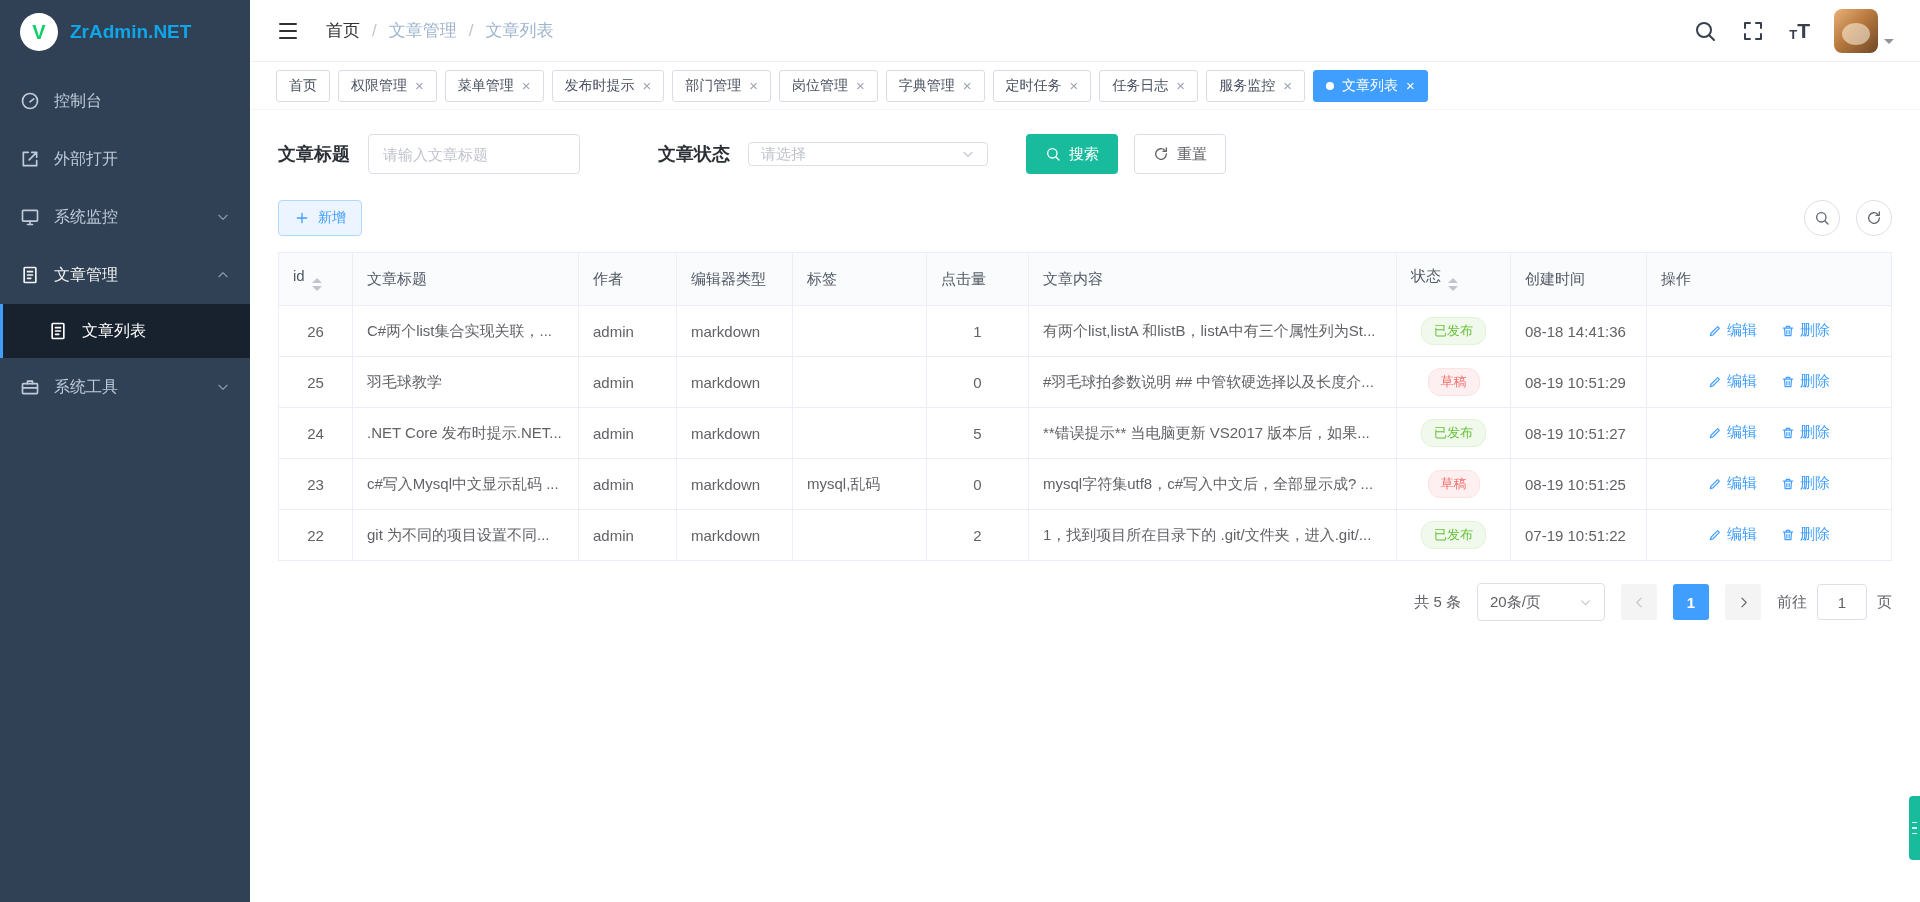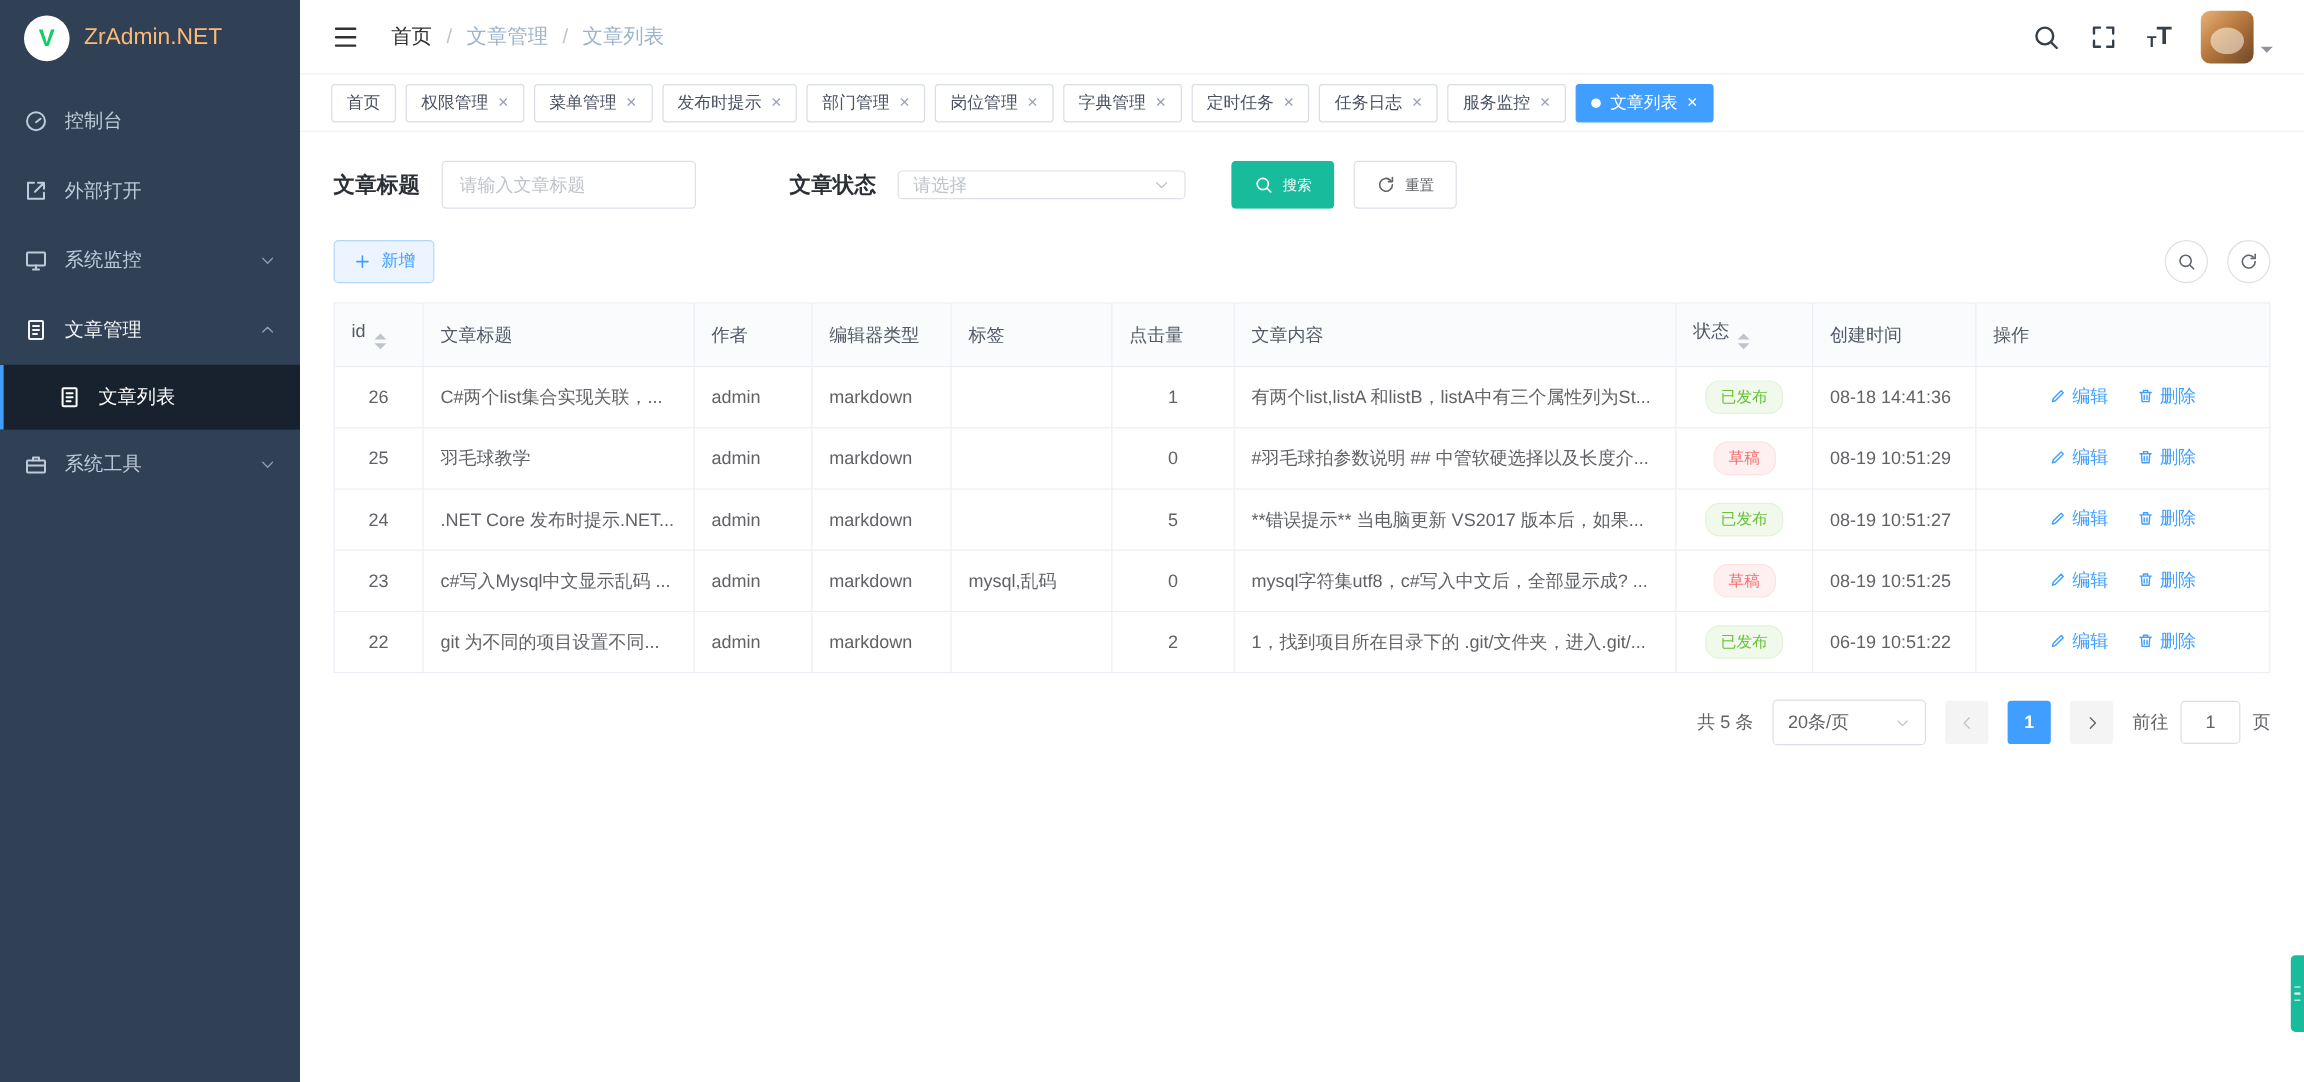--- a/index.html
+++ b/index.html
@@ -4,21 +4,21 @@
 <style>
   html,body{margin:0;padding:0;background:#fff;}
   *{box-sizing:border-box;}
   .app{width:1920px;height:902px;display:flex;font-family:"Liberation Sans","DejaVu Sans",sans-serif;overflow:hidden;position:relative;background:#fff;}
   svg.ic{stroke:currentColor;fill:none;stroke-width:2;stroke-linecap:round;stroke-linejoin:round;display:block;}
 
   
   .sidebar{width:250px;flex-shrink:0;background:#304156;color:#bfcbd9;display:flex;flex-direction:column;}
   .logo{height:64px;display:flex;align-items:center;gap:12px;padding-left:20px;}
   .logo-circle{width:38px;height:38px;border-radius:50%;background:#fff;display:flex;align-items:center;justify-content:center;font-weight:bold;font-size:20px;color:#13ce66;}
-  .app-title{color:#fdba74;font-size:19px;font-weight:normal;}
+  .app-title{color:#0ea5e9;font-size:19px;font-weight:bold;}
   .menu{margin-top:8px;}
   .menu-item{height:58px;display:flex;align-items:center;gap:14px;padding:0 20px;font-size:16px;cursor:pointer;}
   .menu-item .mi-icon{width:20px;height:20px;flex-shrink:0;}
   .menu-item .arrow{margin-left:auto;width:14px;height:14px;color:#8f9bab;transition:transform .2s;}
   .menu-item .arrow.up{transform:rotate(180deg);}
   .menu-item.parent-open{color:#f4f4f5;}
   .submenu{background:#1f2d3d;}
   .submenu .menu-item{height:54px;padding-left:48px;}
   .submenu .menu-item.active{background:#18222e;color:#fff;box-shadow:inset 3px 0 0 #409eff;}
 
@@ -51,21 +51,21 @@
   
   .content{flex:1;padding:24px 28px;display:flex;flex-direction:column;min-height:0;}
   .filter-row{display:flex;align-items:center;margin-bottom:26px;}
   .f-label{font-size:18px;font-weight:bold;color:#2b2f36;margin-right:18px;}
   .text-input{width:212px;height:40px;border:1px solid #dcdfe6;border-radius:4px;padding:0 14px;font-size:15px;color:#606266;outline:none;}
   .text-input::placeholder{color:#bfc4cc;}
   .f-gap{width:78px;}
   .select{width:240px;height:24px;border:1px solid #dcdfe6;border-radius:4px;display:flex;align-items:center;justify-content:space-between;padding:0 12px;cursor:pointer;}
   .select .ph{color:#bfc4cc;font-size:15px;}
   .select .chev{width:14px;height:14px;color:#c0c4cc;}
-  .btn{display:inline-flex;align-items:center;gap:8px;height:40px;border-radius:4px;font-size:12px;cursor:pointer;border:1px solid transparent;padding:0 18px;}
+  .btn{display:inline-flex;align-items:center;gap:8px;height:40px;border-radius:4px;font-size:15px;cursor:pointer;border:1px solid transparent;padding:0 18px;}
   .btn-search{background:#18bc9c;color:#fff;margin-left:38px;}
   .btn-reset{background:#fff;border-color:#dcdfe6;color:#606266;margin-left:16px;}
   .btn .bic{width:16px;height:16px;}
 
   .toolbar-row{display:flex;align-items:center;margin-bottom:16px;}
   .btn-add{height:36px;background:#ecf5ff;border-color:#b3d8ff;color:#409eff;font-size:14px;padding:0 15px;}
   .tool-circles{margin-left:auto;display:flex;gap:16px;}
   .circle-btn{width:36px;height:36px;border-radius:50%;border:1px solid #dcdfe6;background:#fff;color:#5f6670;display:flex;align-items:center;justify-content:center;cursor:pointer;}
   .circle-btn .bic{width:16px;height:16px;}
 
@@ -485,21 +485,21 @@
           </tr>
           <tr>
             <td class="col-center">22</td>
             <td>git 为不同的项目设置不同...</td>
             <td>admin</td>
             <td>markdown</td>
             <td></td>
             <td class="col-center">2</td>
             <td>1，找到项目所在目录下的 .git/文件夹，进入.git/...</td>
             <td class="col-center"><span class="badge success">已发布</span></td>
-            <td>06-19 10:51:22</td>
+            <td>07-19 10:51:22</td>
             <td class="col-center">
               <span class="op-link">
                   <svg class="ic bic">
                     <use href="#i-edit"></use>
                   </svg>
                   <span>编辑</span>
                 </span>
               <span class="op-link">
                   <svg class="ic bic">
                     <use href="#i-trash"></use>

